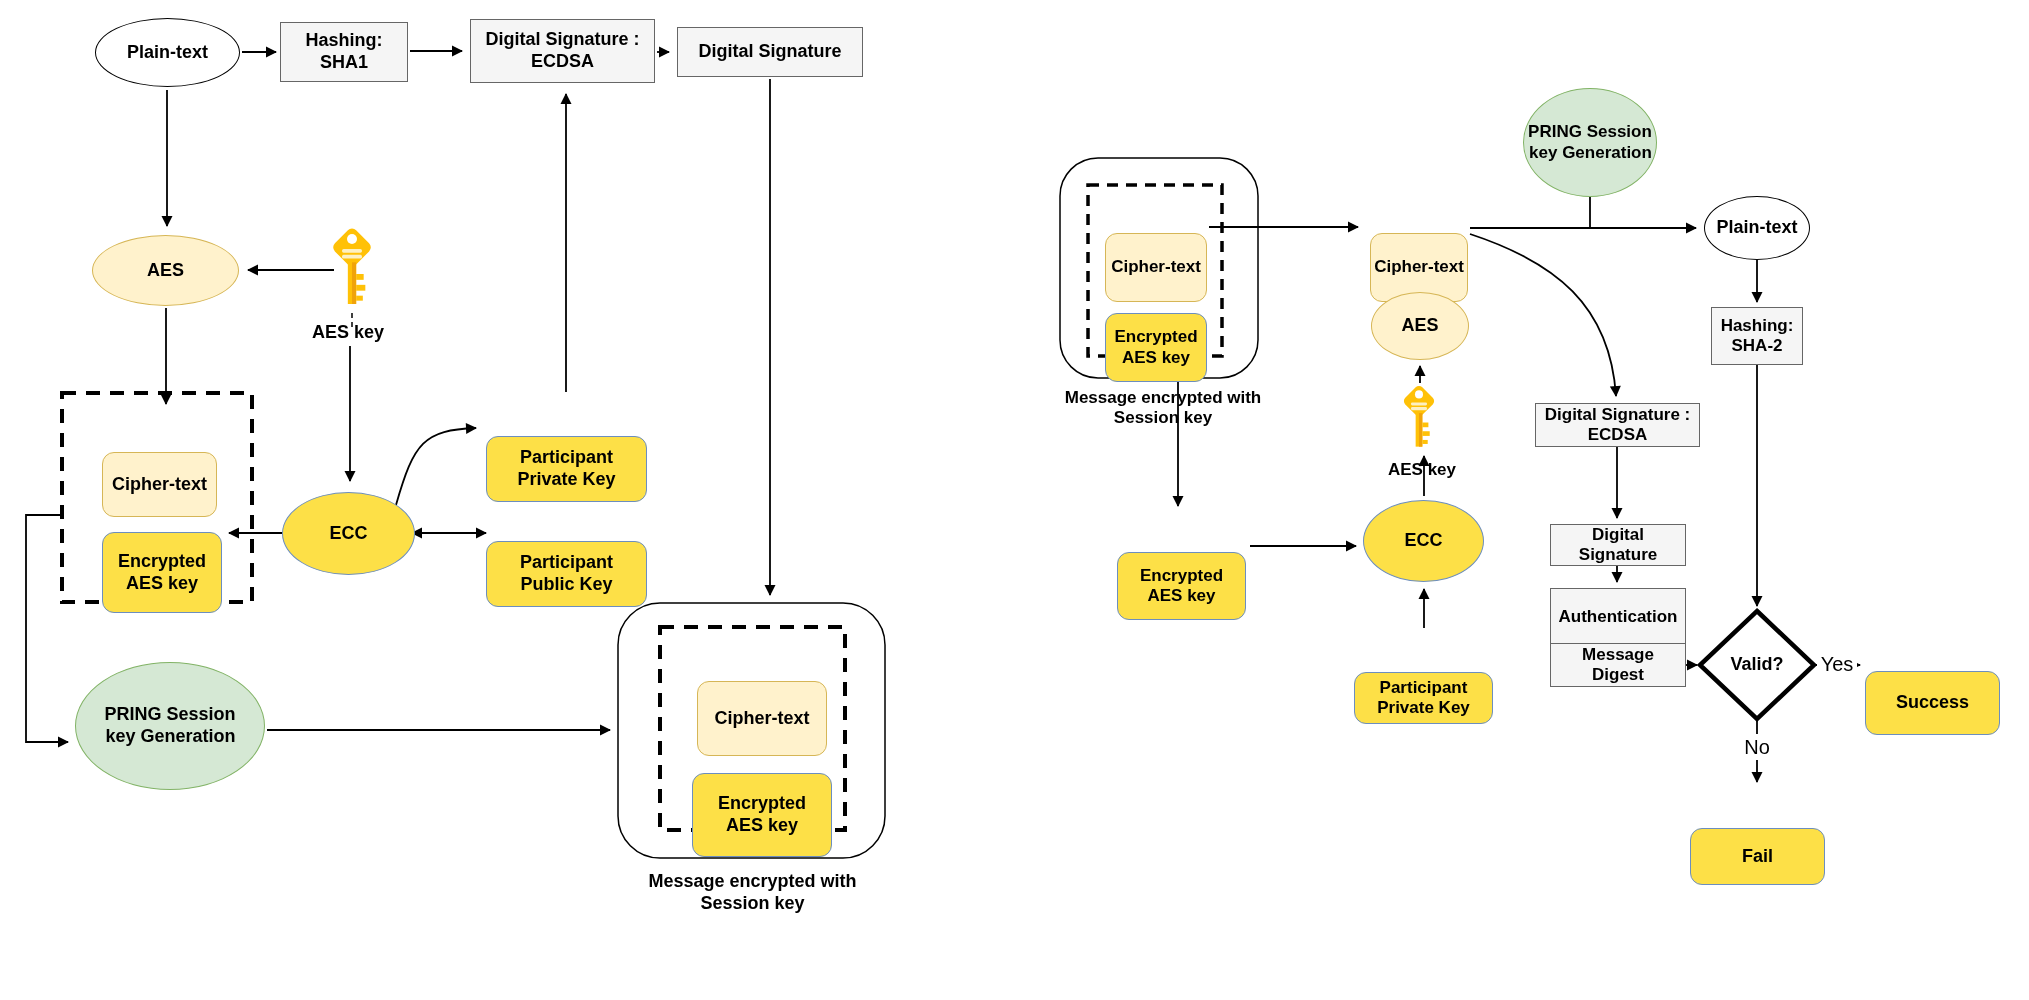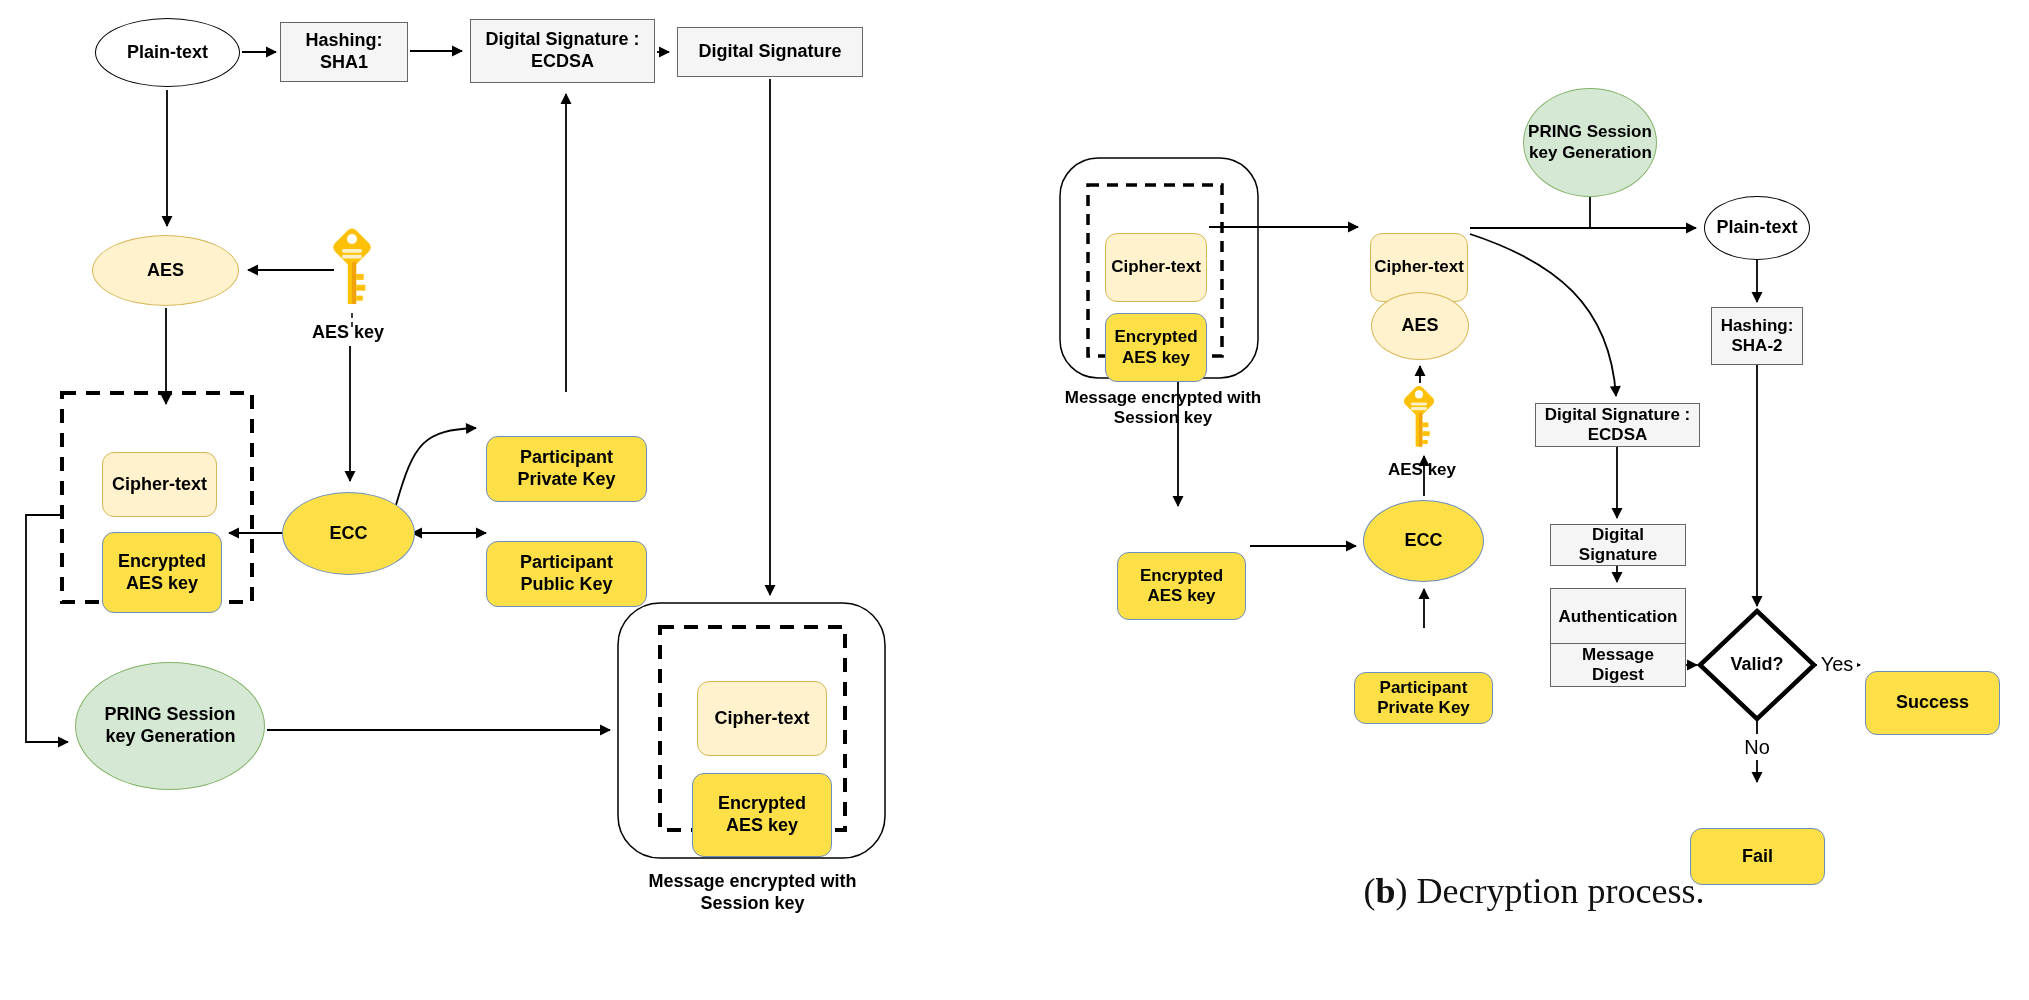--- a/index.html
+++ b/index.html
@@ -168,15 +168,14 @@
   <div class="node gray fs17" style="left:1550px;top:588px;width:136px;height:59px;"><span>Authentication</span></div>
   <div class="node gray fs17" style="left:1550px;top:643px;width:136px;height:44px;"><span>Message
 Digest</span></div>
 
   <div class="node label" style="left:1707px;top:645px;width:100px;height:40px;"><span>Valid?</span></div>
   <div class="node label onLine" style="left:1817px;top:651px;width:40px;height:26px;"><span>Yes</span></div>
   <div class="node rounded blue" style="left:1865px;top:631px;width:135px;height:64px;"><span>Success</span></div>
   <div class="node label onLine" style="left:1737px;top:734px;width:40px;height:26px;"><span>No</span></div>
   <div class="node rounded blue" style="left:1690px;top:788px;width:135px;height:57px;"><span>Fail</span></div>
 
-  <div class="caption" style="left:1284px;top:870px;width:500px;"><span>(</span><b>b</b><span>) Decryption process.</span></div>
 
 </div>
 
 </body></html>

